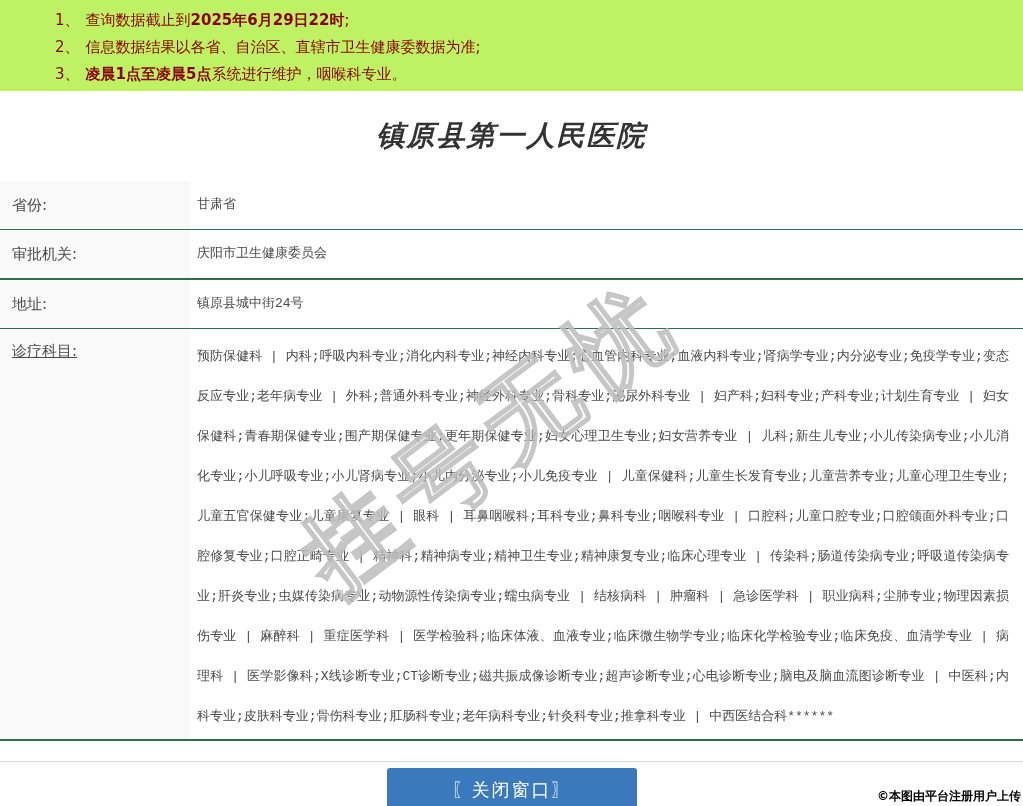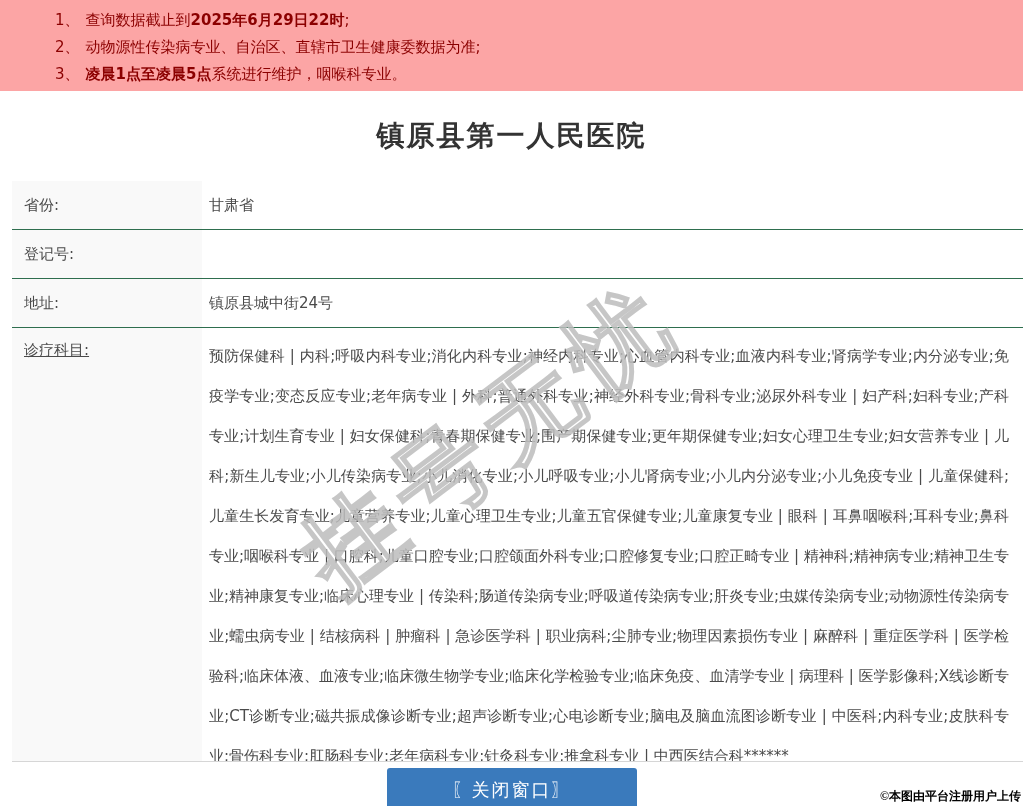--- a/index.html
+++ b/index.html
@@ -4,43 +4,43 @@
 <style>
   * { margin:0; padding:0; box-sizing:border-box; }
   html,body { width:1023px; height:806px; }
   body {
     position:relative; overflow:hidden; background:#ffffff;
     font-family:"DejaVu Sans","Liberation Sans",sans-serif;
   }
 
   
   .banner {
-    width:100%; height:91px; background:#fca5a5;
+    width:100%; height:91px; background:#bef264;
     padding:7px 10px 0 55px;
   }
   .notice-line {
     font-size:15px; line-height:27px; color:#8b0000;
     white-space:nowrap;
   }
   .notice-line .num { margin-right:6px; }
   .notice-line b { font-weight:bold; }
 
   
   .title-wrap { height:90px; display:flex; align-items:center; justify-content:center; }
-  .page-title { font-size:28px; font-weight:bold; color:#333333; letter-spacing:2px; }
+  .page-title { font-size:28px; font-weight:bold; color:#333333; letter-spacing:2px;font-style:italic; }
 
   
-  .table-clip { height:581px; overflow:hidden; border-bottom:1px solid #d6d6d6;margin-left:12px; }
+  .table-clip { height:581px; overflow:hidden; border-bottom:1px solid #d6d6d6; }
   .t-row { display:flex; border-bottom:1px solid #2e6e4e; }
   .t-label {
     flex:0 0 190px; width:190px; background:#f9f9f9;
     padding:14px 10px 14px 12px; color:#4a4a4a; font-size:15px; line-height:20px;
   }
   .t-value {
-    flex:1; padding:14px 14px 14px 7px; color:#4a4a4a; font-size:15px; line-height:20px;
+    flex:1; padding:14px 14px 14px 7px; color:#4a4a4a; font-size:13px; line-height:20px;font-family:Liberation Mono, monospace;
   }
   .t-row.tall .t-label { padding-top:12px;text-decoration:underline; }
   .t-row.tall .t-value { line-height:40px; padding:8px 14px 2px 7px; text-align:justify; }
 
   
   .watermark {
     position:absolute; left:270px; top:368px; width:460px;
     font-size:96px; font-weight:bold; letter-spacing:14px; white-space:nowrap;
     color:transparent; -webkit-text-stroke:2px #bdbdbd;
     transform:rotate(-37deg); transform-origin:center center;
@@ -51,49 +51,51 @@
   .btn-wrap { text-align:center; margin-top:6px; }
   .close-btn {
     width:250px; height:44px; background:#3a7abc; color:#ffffff;
     border:none; border-radius:3px; font-size:18px; letter-spacing:2px;
     font-family:inherit; cursor:pointer;
   }
   .copyright {
     position:absolute; right:2px; bottom:1px;
     font-size:12px; font-weight:bold; color:#000000;
     text-shadow:-1px -1px 0 #fff, 1px -1px 0 #fff, -1px 1px 0 #fff, 1px 1px 0 #fff;
-    font-family:Liberation Serif, serif;
   }
 </style>
 </head>
 <body>
 
 <div class="banner">
   <div class="notice-line">
     <span class="num">1、</span><span>查询数据截止到</span><b>2025年6月29日22时</b><span>;</span>
   </div>
   <div class="notice-line">
-    <span class="num">2、</span><span>动物源性传染病专业、自治区、直辖市卫生健康委数据为准;</span><b></b><span></span>
+    <span class="num">2、</span><span>信息数据结果以各省、自治区、直辖市卫生健康委数据为准;</span><b></b><span></span>
   </div>
   <div class="notice-line">
     <span class="num">3、</span><span></span><b>凌晨1点至凌晨5点</b><span>系统进行维护，咽喉科专业。</span>
   </div>
 </div>
 
 <div class="title-wrap">
   <div class="page-title">镇原县第一人民医院</div>
 </div>
 
 <div class="table-clip">
   <div class="t-row">
     <div class="t-label">省份:</div>
     <div class="t-value">甘肃省</div>
   </div>
   <div class="t-row">
-    <div class="t-label">登记号:</div>
+    <div class="t-label">审批机关:</div>
+    <div class="t-value">庆阳市卫生健康委员会</div>
+  </div>
+  <div class="t-row">
   </div>
   <div class="t-row">
     <div class="t-label">地址:</div>
     <div class="t-value">镇原县城中街24号</div>
   </div>
   <div class="t-row tall">
     <div class="t-label">诊疗科目:</div>
     <div class="t-value">预防保健科 | 内科;呼吸内科专业;消化内科专业;神经内科专业;心血管内科专业;血液内科专业;肾病学专业;内分泌专业;免疫学专业;变态反应专业;老年病专业 | 外科;普通外科专业;神经外科专业;骨科专业;泌尿外科专业 | 妇产科;妇科专业;产科专业;计划生育专业 | 妇女保健科;青春期保健专业;围产期保健专业;更年期保健专业;妇女心理卫生专业;妇女营养专业 | 儿科;新生儿专业;小儿传染病专业;小儿消化专业;小儿呼吸专业;小儿肾病专业;小儿内分泌专业;小儿免疫专业 | 儿童保健科;儿童生长发育专业;儿童营养专业;儿童心理卫生专业;儿童五官保健专业;儿童康复专业 | 眼科 | 耳鼻咽喉科;耳科专业;鼻科专业;咽喉科专业 | 口腔科;儿童口腔专业;口腔颌面外科专业;口腔修复专业;口腔正畸专业 | 精神科;精神病专业;精神卫生专业;精神康复专业;临床心理专业 | 传染科;肠道传染病专业;呼吸道传染病专业;肝炎专业;虫媒传染病专业;动物源性传染病专业;蠕虫病专业 | 结核病科 | 肿瘤科 | 急诊医学科 | 职业病科;尘肺专业;物理因素损伤专业 | 麻醉科 | 重症医学科 | 医学检验科;临床体液、血液专业;临床微生物学专业;临床化学检验专业;临床免疫、血清学专业 | 病理科 | 医学影像科;X线诊断专业;CT诊断专业;磁共振成像诊断专业;超声诊断专业;心电诊断专业;脑电及脑血流图诊断专业 | 中医科;内科专业;皮肤科专业;骨伤科专业;肛肠科专业;老年病科专业;针灸科专业;推拿科专业 | 中西医结合科******</div>
   </div>
   <div class="t-row">

